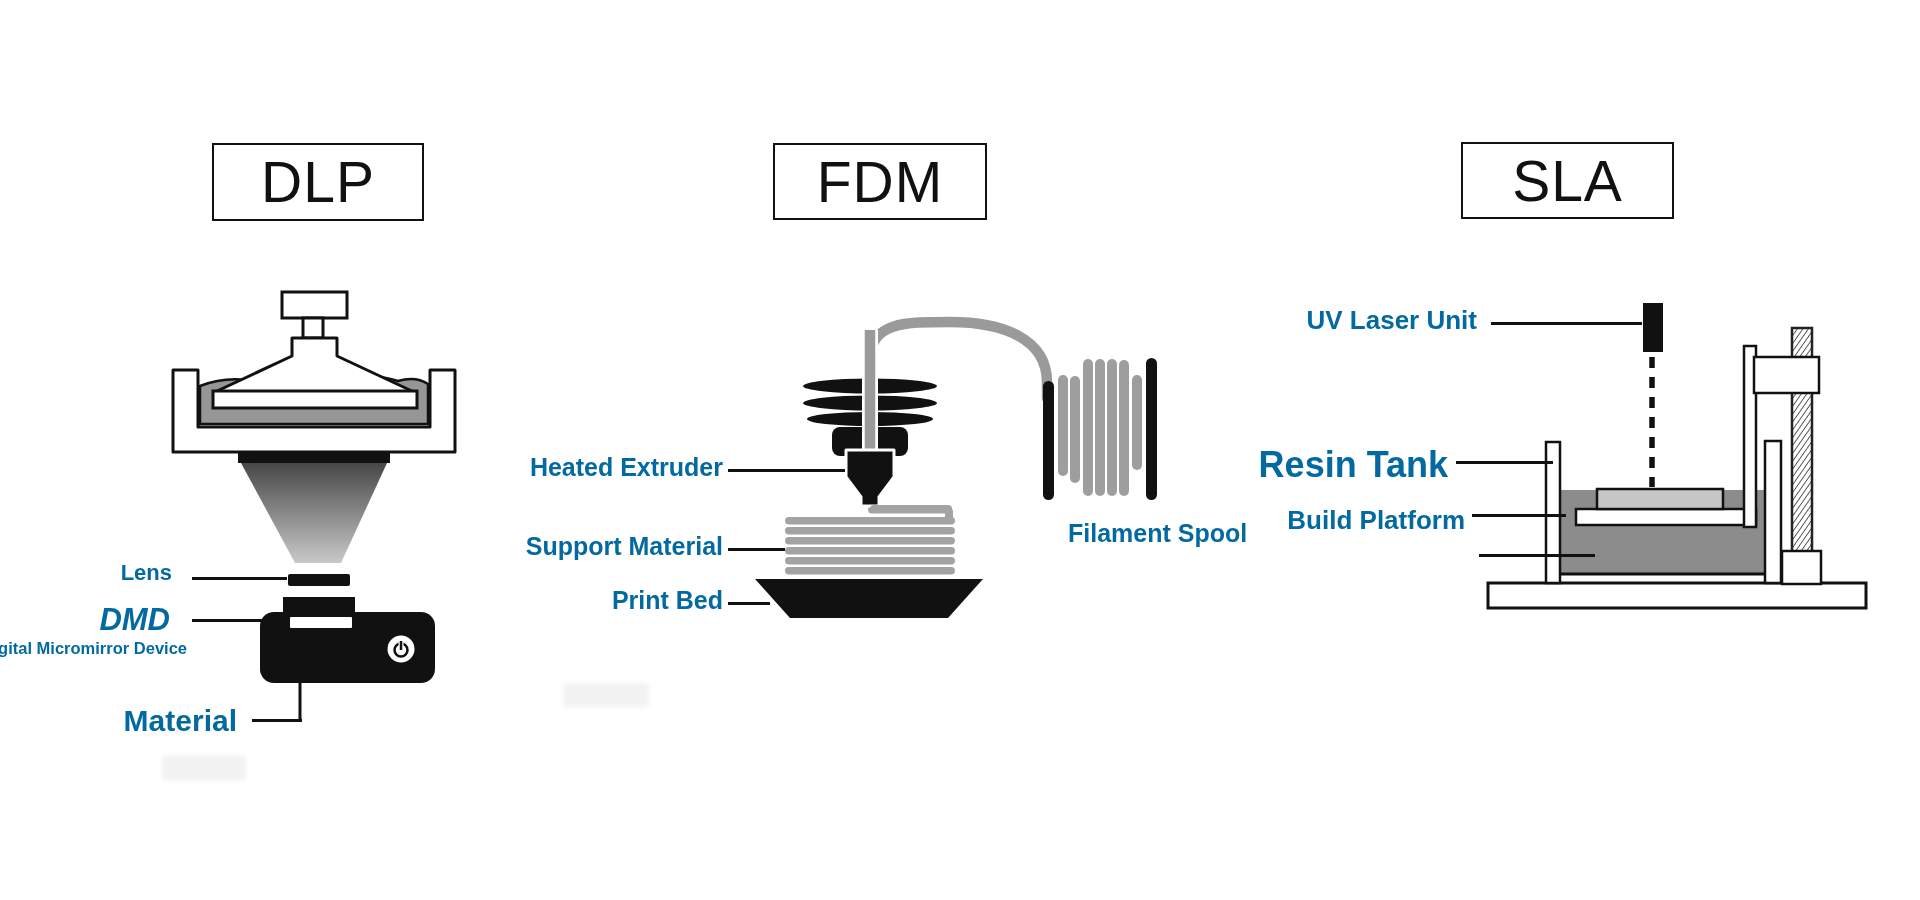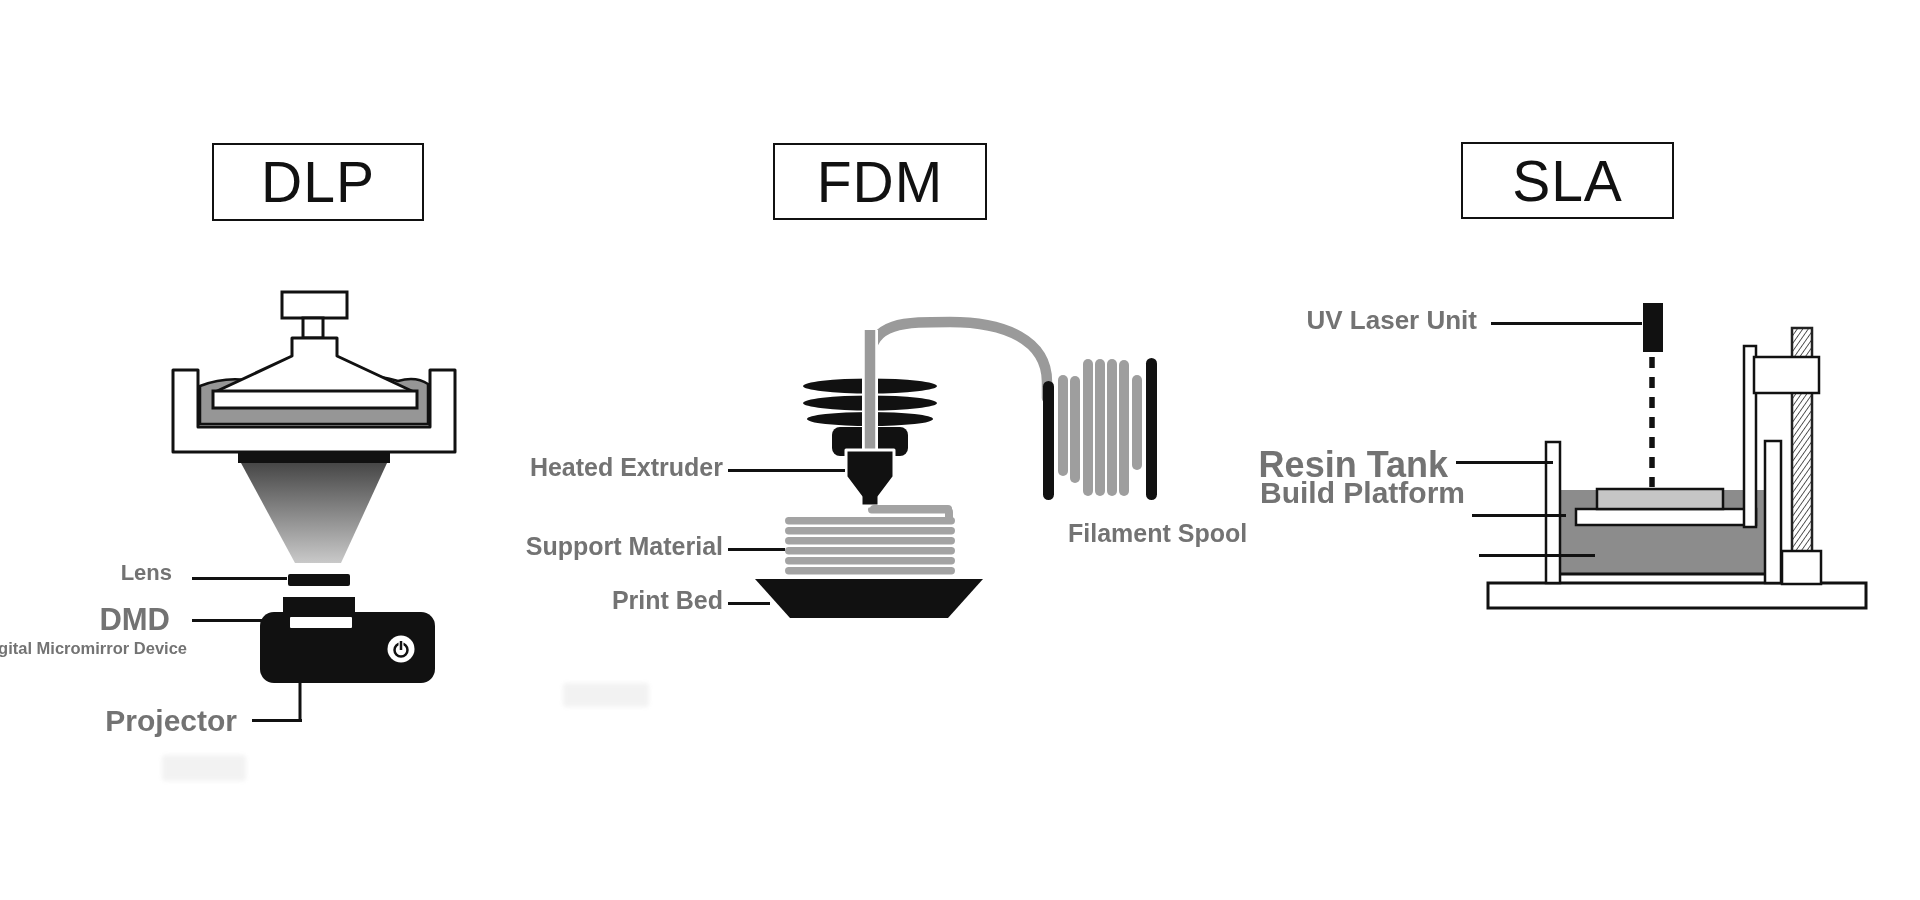--- a/index.html
+++ b/index.html
@@ -1,21 +1,21 @@
 <!DOCTYPE html>
 <html><head>
 <meta charset="utf-8">
 <style>
   html,body{margin:0;padding:0;background:#ffffff;}
   #canvas{position:relative;width:1920px;height:900px;background:#ffffff;overflow:hidden;
           font-family:"Liberation Sans",sans-serif;}
   .titlebox{position:absolute;border:2.5px solid #111;background:#fff;display:flex;
             align-items:center;justify-content:center;font-size:57px;font-weight:400;
             color:#111;letter-spacing:1px;}
-  .lbl{position:absolute;font-weight:bold;color:#737373;white-space:nowrap;text-align:right;line-height:1.1;}
+  .lbl{position:absolute;font-weight:bold;color:#0369a1;white-space:nowrap;text-align:right;line-height:1.1;}
   .lbl.center{text-align:center;}
   .leader{position:absolute;background:#111;height:3px;}
   svg{position:absolute;display:block;}
   .wm{position:absolute;background:#9a9a9a;opacity:0.12;border-radius:4px;filter:blur(2px);}
 </style>
 </head>
 <body>
 
 <div id="canvas">
 
@@ -61,24 +61,24 @@
       <circle cx="401" cy="650" r="6.5" fill="none" stroke="#111" stroke-width="2.5"></circle>
       <line x1="401" y1="640" x2="401" y2="647" stroke="#fff" stroke-width="5"></line>
       <line x1="401" y1="641" x2="401" y2="650" stroke="#111" stroke-width="2.5"></line>
     </g>
 
     <line x1="300" y1="683" x2="300" y2="721" stroke="#111" stroke-width="3"></line>
   </svg>
 
   <div class="lbl" style="right:1748px;top:561px;font-size:22px;">Lens</div>
   <div class="leader" style="left:192px;top:577px;width:95px;"></div>
-  <div class="lbl" style="right:1750px;top:603px;font-size:31px;">DMD</div>
+  <div class="lbl" style="right:1750px;top:603px;font-size:31px;font-style:italic;">DMD</div>
   <div class="leader" style="left:192px;top:619px;width:98px;"></div>
   <div class="lbl" style="right:1733px;top:639px;font-size:16.5px;">Digital Micromirror Device</div>
-  <div class="lbl" style="right:1683px;top:704px;font-size:30px;">Projector</div>
+  <div class="lbl" style="right:1683px;top:704px;font-size:30px;">Material</div>
   <div class="leader" style="left:252px;top:719px;width:50px;"></div>
 
   <svg style="left:560px;top:250px;" width="640" height="400" viewBox="560 250 640 400">
 
     <g>
       <rect x="868" y="506" width="84" height="7.5" rx="3.7" fill="#a3a3a3"></rect>
       <rect x="945" y="508" width="8" height="14" rx="3.7" fill="#a3a3a3"></rect>
       <rect x="785" y="517" width="170" height="7.5" rx="3.7" fill="#a3a3a3"></rect>
       <rect x="785" y="527" width="170" height="7.5" rx="3.7" fill="#a3a3a3"></rect>
       <rect x="785" y="537" width="170" height="7.5" rx="3.7" fill="#a3a3a3"></rect>
@@ -160,20 +160,20 @@
     <rect x="1782" y="551" width="39" height="33" fill="#fff" stroke="#111" stroke-width="2.5"></rect>
     <rect x="1754" y="357" width="65" height="36" fill="#fff" stroke="#111" stroke-width="2.5"></rect>
 
     <rect x="1643" y="303" width="20" height="49" fill="#111"></rect>
   </svg>
 
   <div class="lbl" style="right:443px;top:306px;font-size:26px;">UV Laser Unit</div>
   <div class="leader" style="left:1491px;top:322px;width:151px;"></div>
   <div class="lbl" style="right:472px;top:445px;font-size:36px;">Resin Tank</div>
   <div class="leader" style="left:1456px;top:461px;width:97px;"></div>
-  <div class="lbl" style="right:455px;top:476px;font-size:30px;margin-left:34px;">Build Platform</div>
+  <div class="lbl" style="right:455px;top:506px;font-size:26px;margin-left:34px;">Build Platform</div>
   <div class="leader" style="left:1472px;top:514px;width:94px;"></div>
   <div class="leader" style="left:1479px;top:554px;width:116px;"></div>
 
   <div class="wm" style="left:563px;top:683px;width:86px;height:24px;"></div>
   <div class="wm" style="left:162px;top:755px;width:84px;height:26px;"></div>
 
 </div>
 
 </body></html>

